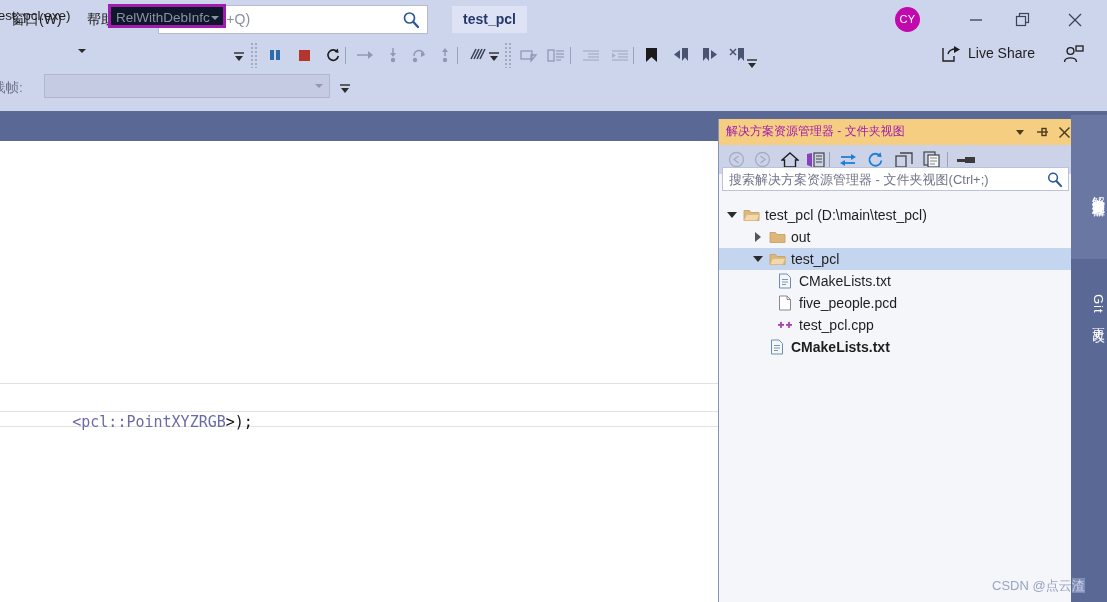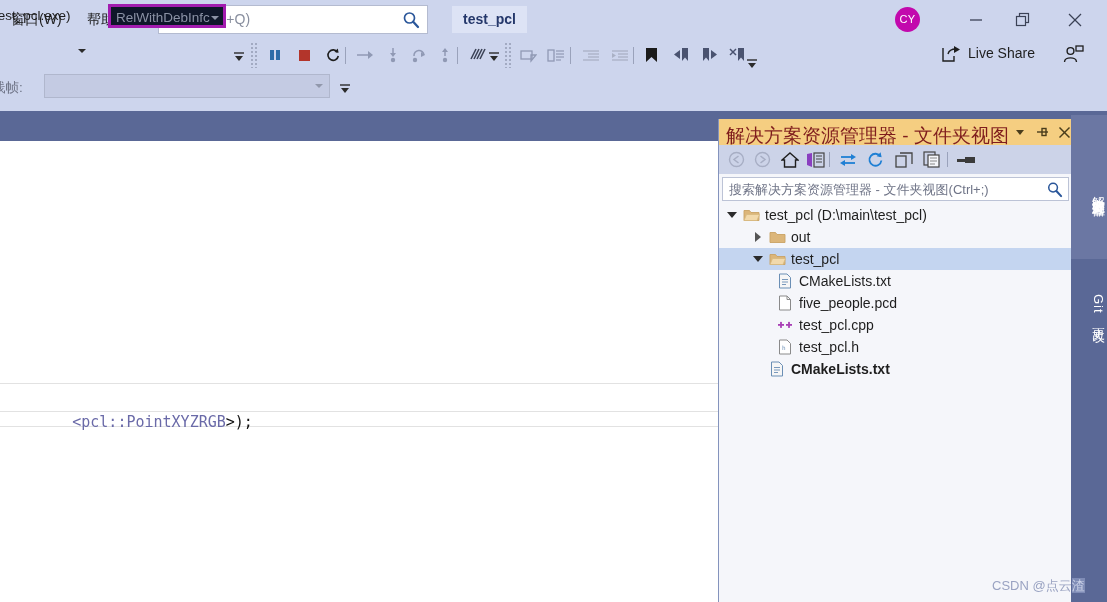--- a/index.html
+++ b/index.html
@@ -196,40 +196,40 @@
     width: 353px; height: 483px;
     background: #f5f6fa;
     border-left: 1px solid #8493bd;
   }
   .se-header {
     position: absolute; left: 0; top: 0; width: 353px; height: 26px;
     background: #f5ce81;
   }
   .se-title {
     position: absolute; left: 7px; top: 4px;
-    font-size: 19px; color: #7f1d1d; white-space: nowrap;
+    font-size: 12px; color: #a21caf; white-space: nowrap;
   }
   .se-hbtn {
     position: absolute; top: 0; height: 26px; width: 22px;
     display: flex; align-items: center; justify-content: center;
     color: #4a3d1c;
   }
   .se-toolbar {
     position: absolute; left: 0; top: 26px; width: 353px; height: 29px;
     background: #ccd3e8;
   }
   .se-tb {
     position: absolute; top: 26px; height: 29px; width: 25px;
     display: flex; align-items: center; justify-content: center;
   }
   .se-tbsep {
     position: absolute; top: 33px; width: 1px; height: 15px; background: #9aa2bb;
   }
   .se-search {
-    position: absolute; left: 3px; top: 58px; width: 347px; height: 24px;
+    position: absolute; left: 3px; top: 48px; width: 347px; height: 24px;
     background: #ffffff; border: 1px solid #bcc3d6;
   }
   .se-search span {
     position: absolute; left: 6px; top: 3px; font-size: 13px; color: #6f7487;
     white-space: nowrap;
   }
   .se-search-icon {
     position: absolute; right: 5px; top: 3px; color: #2b579a;
   }
 
@@ -699,29 +699,20 @@
               <rect x="1" y="6" width="6" height="1.8"></rect>
                 <rect x="3.1" y="3.9" width="1.8" height="6"></rect>
               <rect x="9" y="6" width="6" height="1.8"></rect>
                 <rect x="11.1" y="3.9" width="1.8" height="6"></rect>
             </g>
           </svg>
         </span>
         <span class="tlabel">test_pcl.cpp</span>
       </div>
 
-      <div class="trow ind3">
-        <span class="ticon">
-          <svg width="14" height="16" viewBox="0 0 14 16">
-            <path d="M1.5 1 L9 1 L12.5 4.5 L12.5 15 L1.5 15 Z" fill="#ffffff" stroke="#8a8a8a" stroke-width="1"></path>
-            <text x="4" y="11" font-size="6" fill="#6b8fb5" font-family="monospace">h</text>
-          </svg>
-        </span>
-        <span class="tlabel">test_pcl.h</span>
-      </div>
 
       <div class="trow ind4">
         <span class="ticon">
           <svg width="14" height="16" viewBox="0 0 14 16">
             <path d="M1.5 1 L9 1 L12.5 4.5 L12.5 15 L1.5 15 Z" fill="#f6f6f6" stroke="#6b8fb5" stroke-width="1"></path>
             <g stroke="#6b8fb5" stroke-width=".9">
                 <line x1="4" y1="6.5" x2="10" y2="6.5"></line>
                 <line x1="4" y1="9" x2="10" y2="9"></line>
                 <line x1="4" y1="11.5" x2="8" y2="11.5"></line>
               </g>

